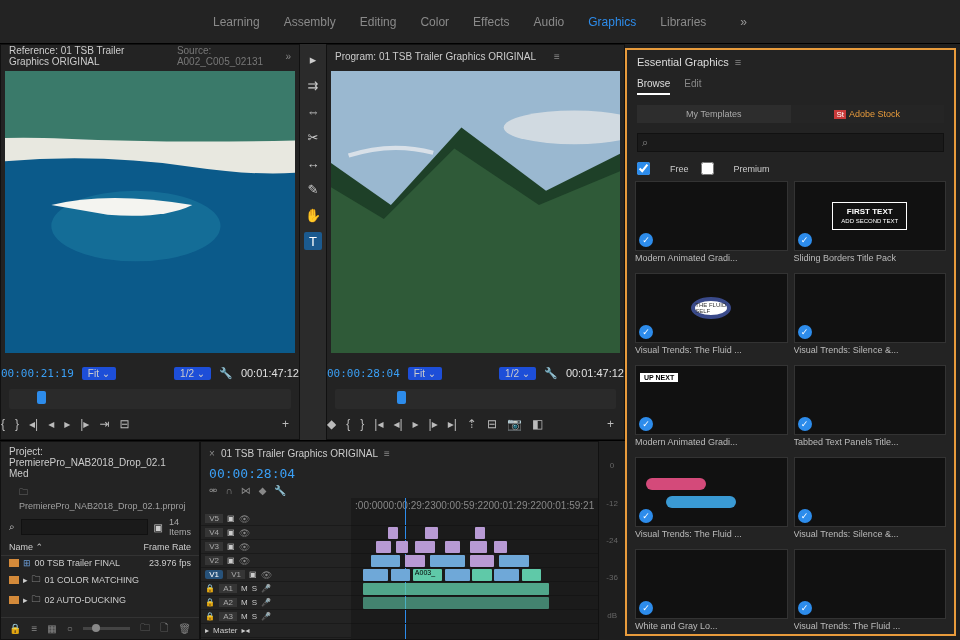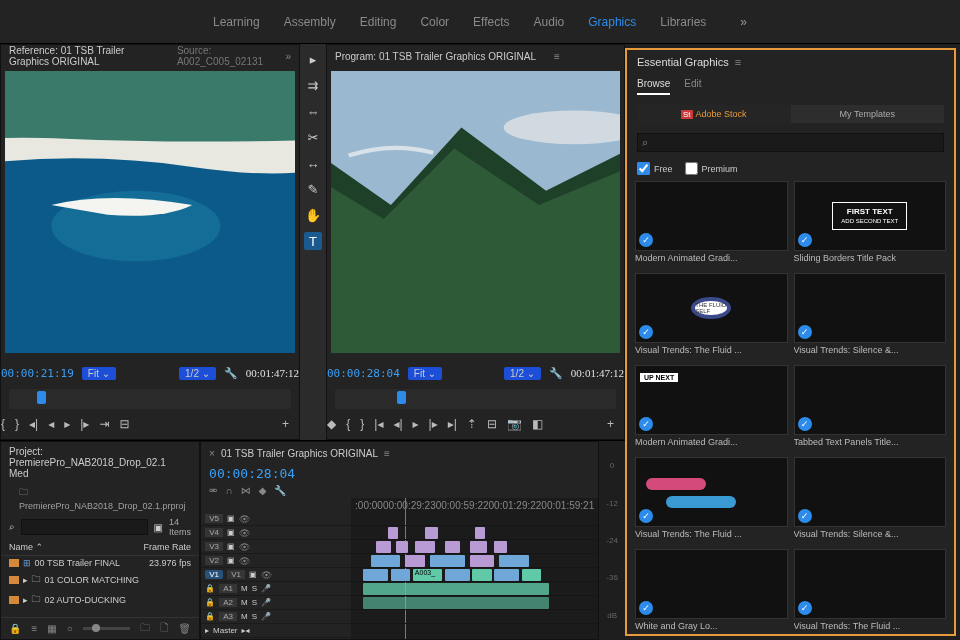--- a/index.html
+++ b/index.html
@@ -16,21 +16,21 @@
 .src-panel,.prog-panel{display:flex;flex-direction:column;background:#232323;border:1px solid #111}
 .src-panel{width:300px}
 .prog-panel{flex:1}
 .panel-tabs{height:22px;display:flex;align-items:center;padding:0 8px;gap:14px;background:#232323;font-size:10px;color:#ccc}
 .panel-tabs .dim{color:#777}
 .panel-tabs .menu{margin-left:4px;color:#888}
 .viewport{flex:1;background:#111;margin:4px;overflow:hidden;position:relative}
 .viewport svg{width:100%;height:100%;display:block}
 .vp-ctrl{height:32px;display:flex;align-items:center;padding:0 0;gap:8px;font-size:11px}
 .tc-blue{color:#3a9ff5;font-family:monospace}
-.tc-white{color:#e0e0e0;font-family:Liberation Serif, serif}
+.tc-white{color:#e0e0e0;font-family:Liberation Sans, sans-serif}
 .sel{background:#1d4ed8;padding:1px 6px;border-radius:2px;color:#ccc;font-size:10px}
 .wrench{color:#999}
 .ruler{height:20px;background:#2a2a2a;margin:0 8px;border-radius:2px;position:relative}
 .ruler .playhead{position:absolute;top:2px;width:9px;height:13px;background:#2d8ceb;border-radius:2px;left:10%}
 .transport{height:30px;display:flex;align-items:center;justify-content:center;gap:10px;color:#bbb}
 .transport span{cursor:pointer;font-size:12px}
 .transport .plus{margin-left:auto;margin-right:10px}
 .tools{width:26px;background:#2b2b2b;display:flex;flex-direction:column;align-items:center;padding-top:6px;gap:8px}
 .tools .tool{width:18px;height:18px;display:flex;align-items:center;justify-content:center;color:#ccc;font-size:13px;cursor:pointer}
 .tools .tool.active{background:#1b5a8f;color:#fff;border-radius:2px}
@@ -76,21 +76,21 @@
 .rp-tabs{display:flex;gap:14px;padding:4px 10px;font-size:10px}
 .rp-tabs span{color:#888;padding-bottom:4px;cursor:pointer}
 .rp-tabs span.active{color:#ddd;border-bottom:2px solid #fff}
 .rp-filters{display:flex;margin:6px 10px;font-size:9px}
 .rp-filters .f{flex:1;text-align:center;padding:4px;background:#2d2d2d;color:#aaa;cursor:pointer}
 .rp-filters .f.active{background:#252525;color:#e89b3c}
 .rp-filters .f.active .st{background:#c93a3a;color:#fff;padding:0 2px;margin-right:3px;font-size:8px}
 .rp-search{margin:4px 10px;display:flex;align-items:center;background:#1a1a1a;border:1px solid #111;padding:2px 4px}
 .rp-search span{color:#888;margin-right:4px}
 .rp-checks{display:flex;gap:12px;padding:6px 10px;font-size:9px;color:#ccc}
-.rp-checks label{display:flex;align-items:center;gap:4px}
+.rp-checks label{display:flex;align-items:center;gap:20px}
 .rp-checks input{accent-color:#2d8ceb}
 .rp-grid{flex:1;overflow-y:auto;padding:0 8px;display:grid;grid-template-columns:1fr 1fr;gap:6px}
 .rp-grid::-webkit-scrollbar{width:8px}
 .rp-grid::-webkit-scrollbar-thumb{background:#444}
 .tile{display:flex;flex-direction:column}
 .tile .thumb{height:70px;background:#111;border:1px solid #333;position:relative;overflow:hidden}
 .tile .badge{position:absolute;bottom:3px;left:3px;width:14px;height:14px;background:#2d8ceb;border-radius:50%;color:#fff;font-size:9px;display:flex;align-items:center;justify-content:center}
 .tile .cap{font-size:9px;color:#bbb;padding:2px 0 4px;white-space:nowrap;overflow:hidden;text-overflow:ellipsis}
 .th-grad{background:linear-gradient(90deg,#2a3a5a,#3a5a8a)}
 .th-first{background:#000;display:flex;align-items:center;justify-content:center;color:#fff;font-size:8px;text-align:center}
@@ -417,22 +417,22 @@
     <div class="right-panel">
       <div class="rp-head">
           <span>Essential Graphics</span>
           <span style="color:#888">≡</span>
         </div>
       <div class="rp-tabs">
         <span class="active">Browse</span>
         <span>Edit</span>
       </div>
       <div class="rp-filters">
+        <div class="f">My Templates</div>
         <div class="f active"><span class="st">St</span><span>Adobe Stock</span></div>
-        <div class="f">My Templates</div>
       </div>
       <div class="rp-search">
           <span>⌕</span>
         </div>
       <div class="rp-checks">
         <label>
             <input type="checkbox" checked="" style="">
             <span>Free</span>
           </label>
         <label>

